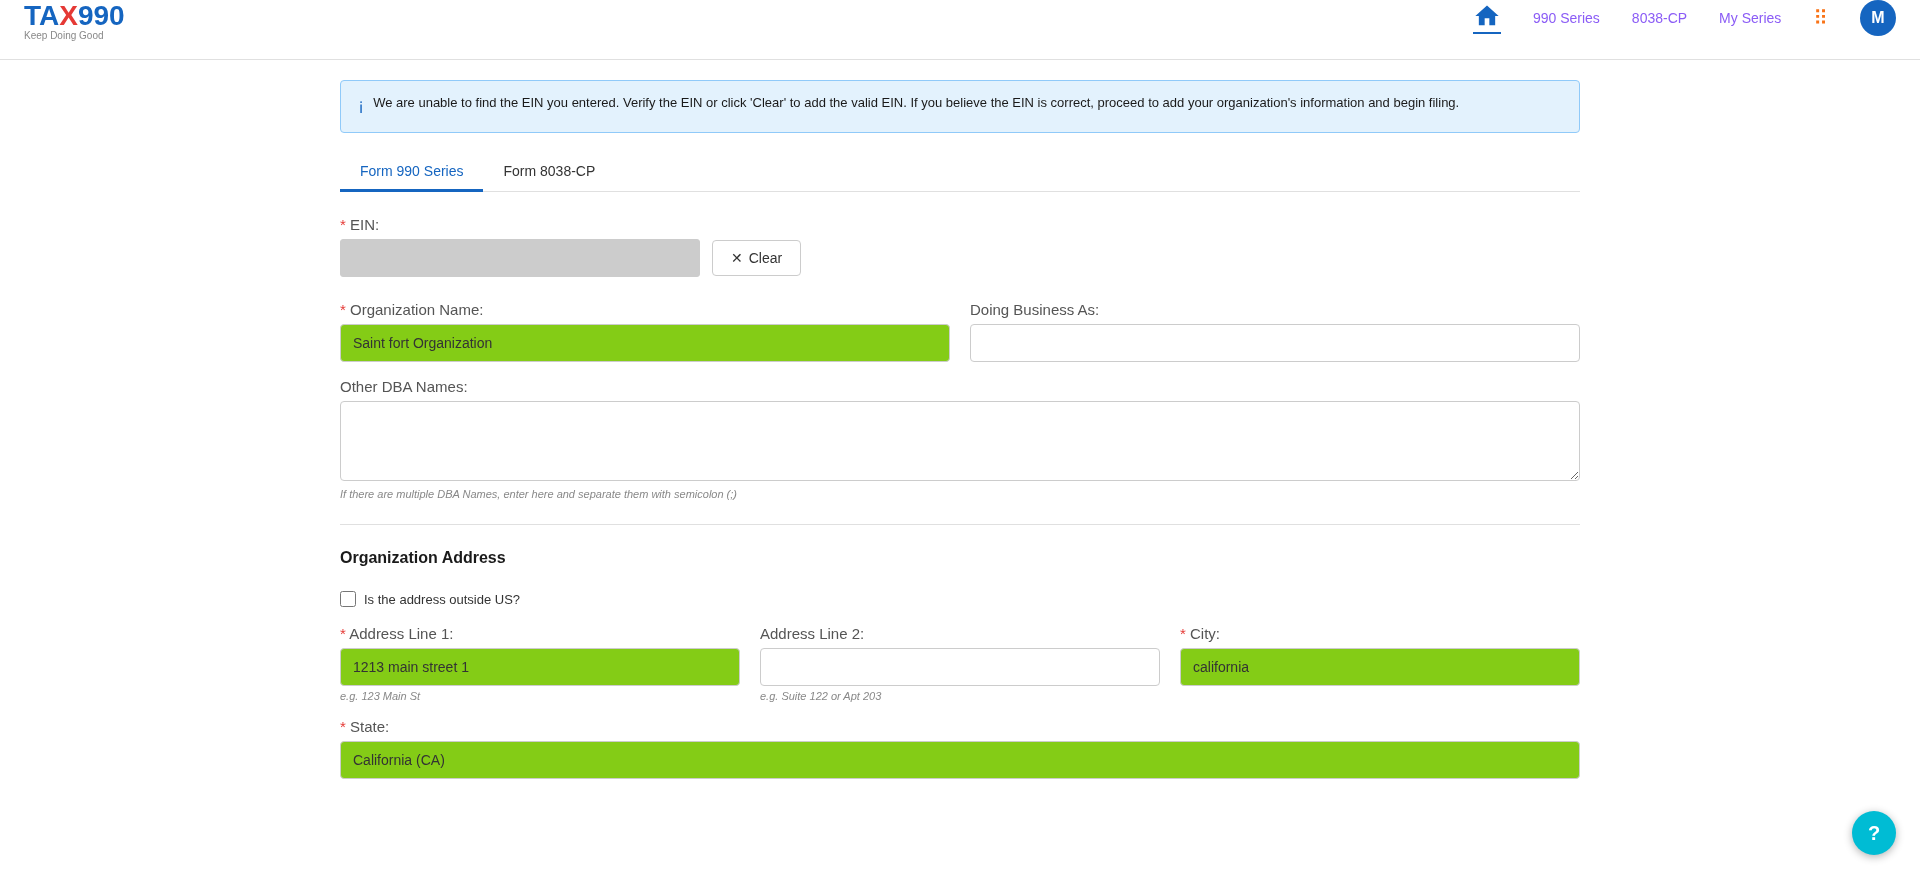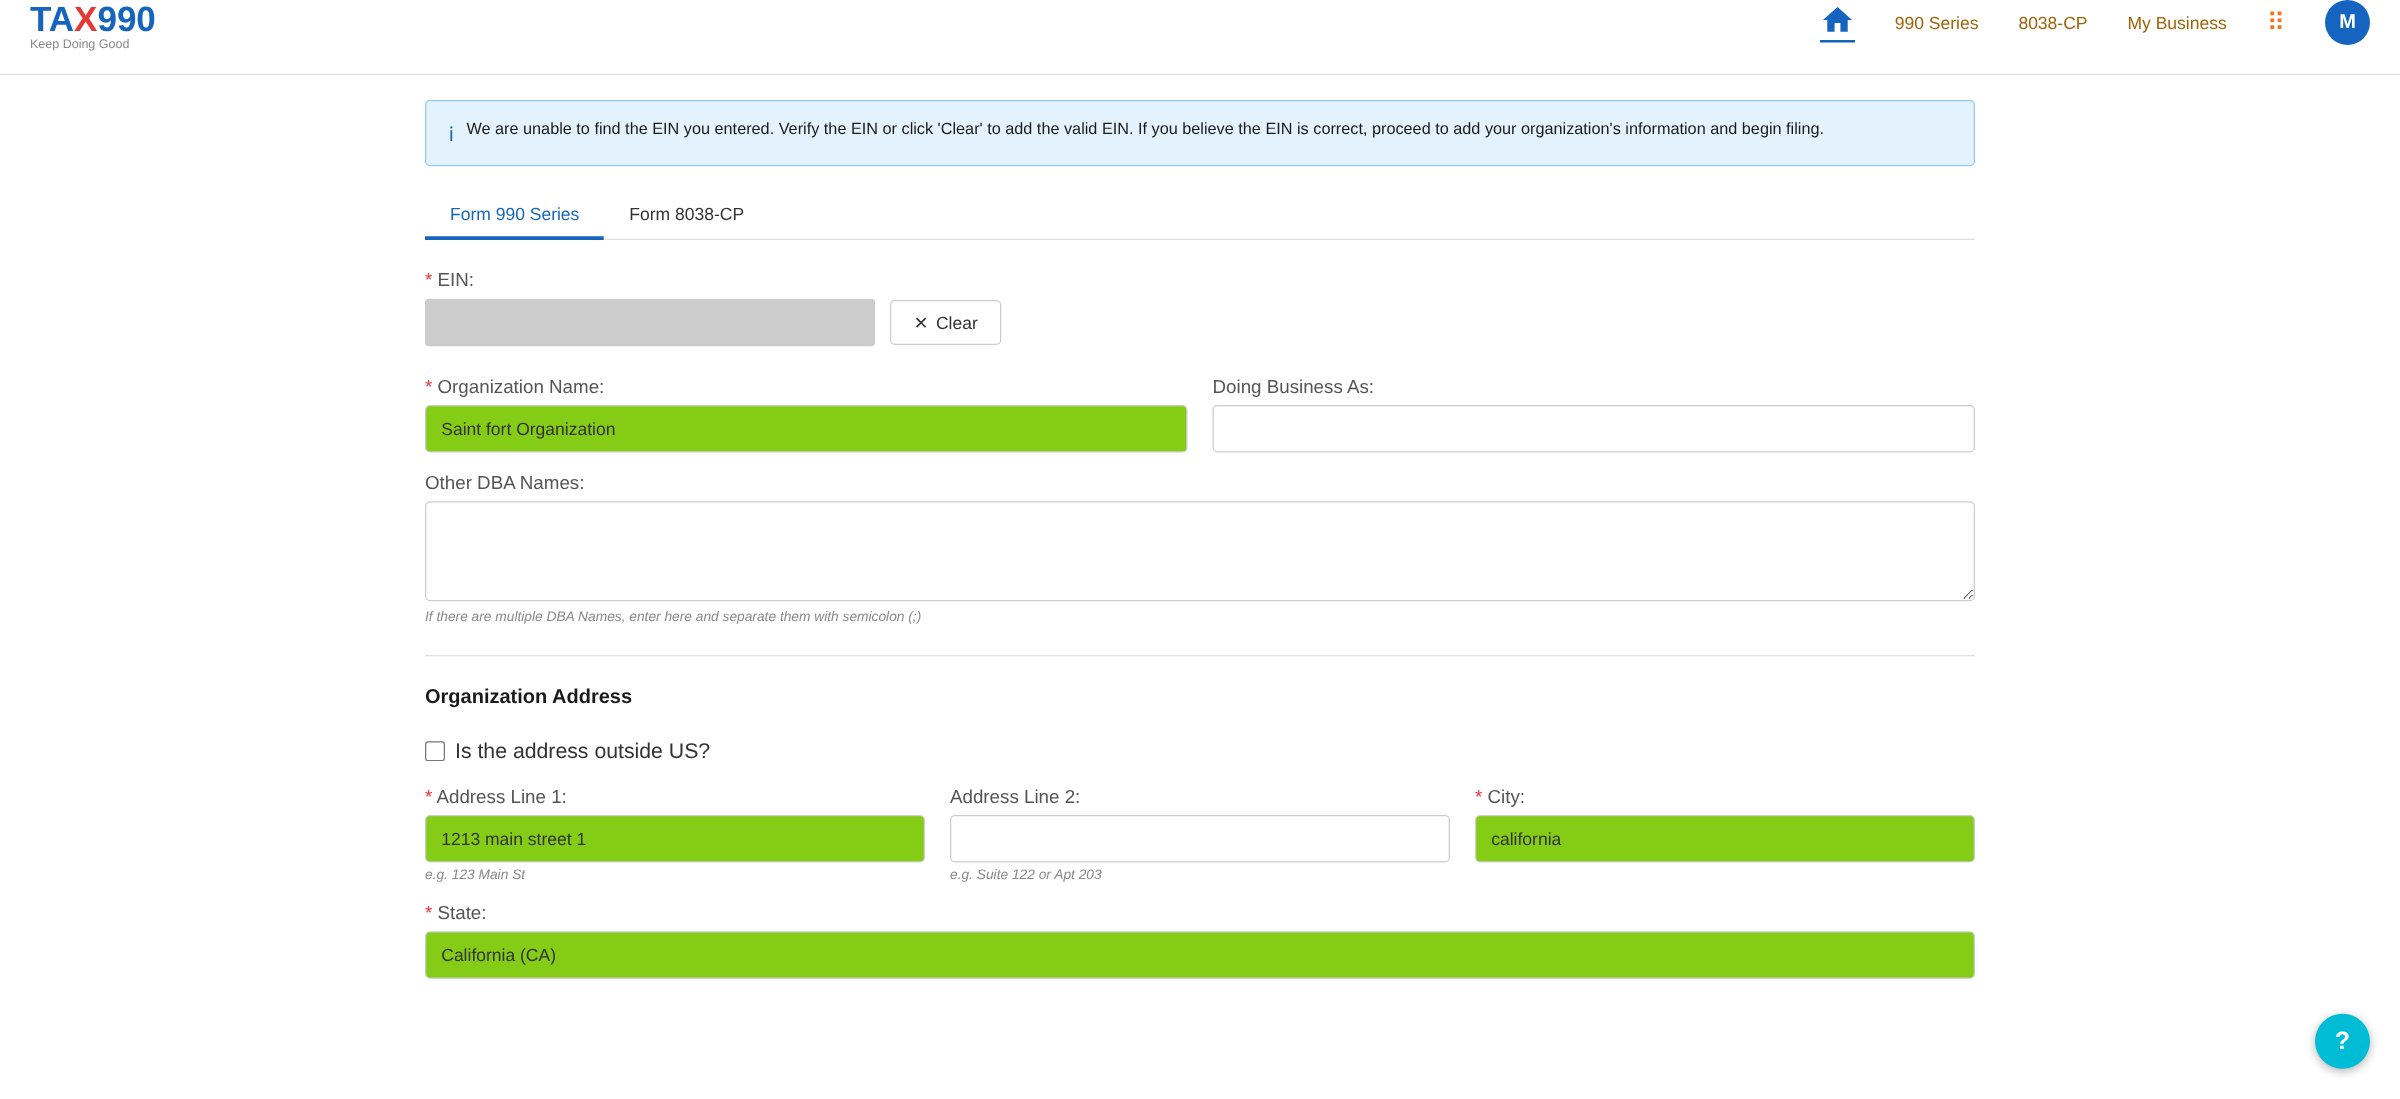--- a/index.html
+++ b/index.html
@@ -29,21 +29,21 @@
       color: #888;
       margin-top: -2px;
     }
     .header-nav {
       display: flex;
       align-items: center;
       gap: 32px;
     }
     .header-nav-item {
       font-size: 14px;
-      color: #a16207;
+      color: #8b5cf6;
       cursor: pointer;
       text-decoration: none;
     }
     .header-home-icon {
       display: flex;
       flex-direction: column;
       align-items: center;
       cursor: pointer;
     }
     .header-home-icon svg {
@@ -230,21 +230,21 @@
       align-items: center;
       gap: 8px;
       margin-bottom: 18px;
     }
     .checkbox-input {
       width: 16px;
       height: 16px;
       cursor: pointer;
     }
     .checkbox-label {
-      font-size: 17px;
+      font-size: 13px;
       color: #333;
     }
 
     
     .help-btn {
       position: fixed;
       bottom: 24px;
       right: 24px;
       width: 44px;
       height: 44px;
@@ -281,21 +281,21 @@
 
   <div class="header-nav">
     <div class="header-home-icon">
       <svg viewBox="0 0 24 24" xmlns="http://www.w3.org/2000/svg">
         <path d="M10 20v-6h4v6h5v-8h3L12 3 2 12h3v8z"></path>
       </svg>
       <div class="header-home-underline"></div>
     </div>
     <span class="header-nav-item">990 Series</span>
     <span class="header-nav-item">8038-CP</span>
-    <span class="header-nav-item">My Business</span>
+    <span class="header-nav-item">My Series</span>
     <div class="grid-icon">⠿</div>
     <div class="avatar">M</div>
   </div>
 </div>
 
 <div class="main">
 
   <div class="info-banner">
     <span class="info-icon">ℹ</span>
     <span>We are unable to find the EIN you entered. Verify the EIN or click 'Clear' to add the valid EIN. If you believe the EIN is correct, proceed to add your organization's information and begin filing.</span>

